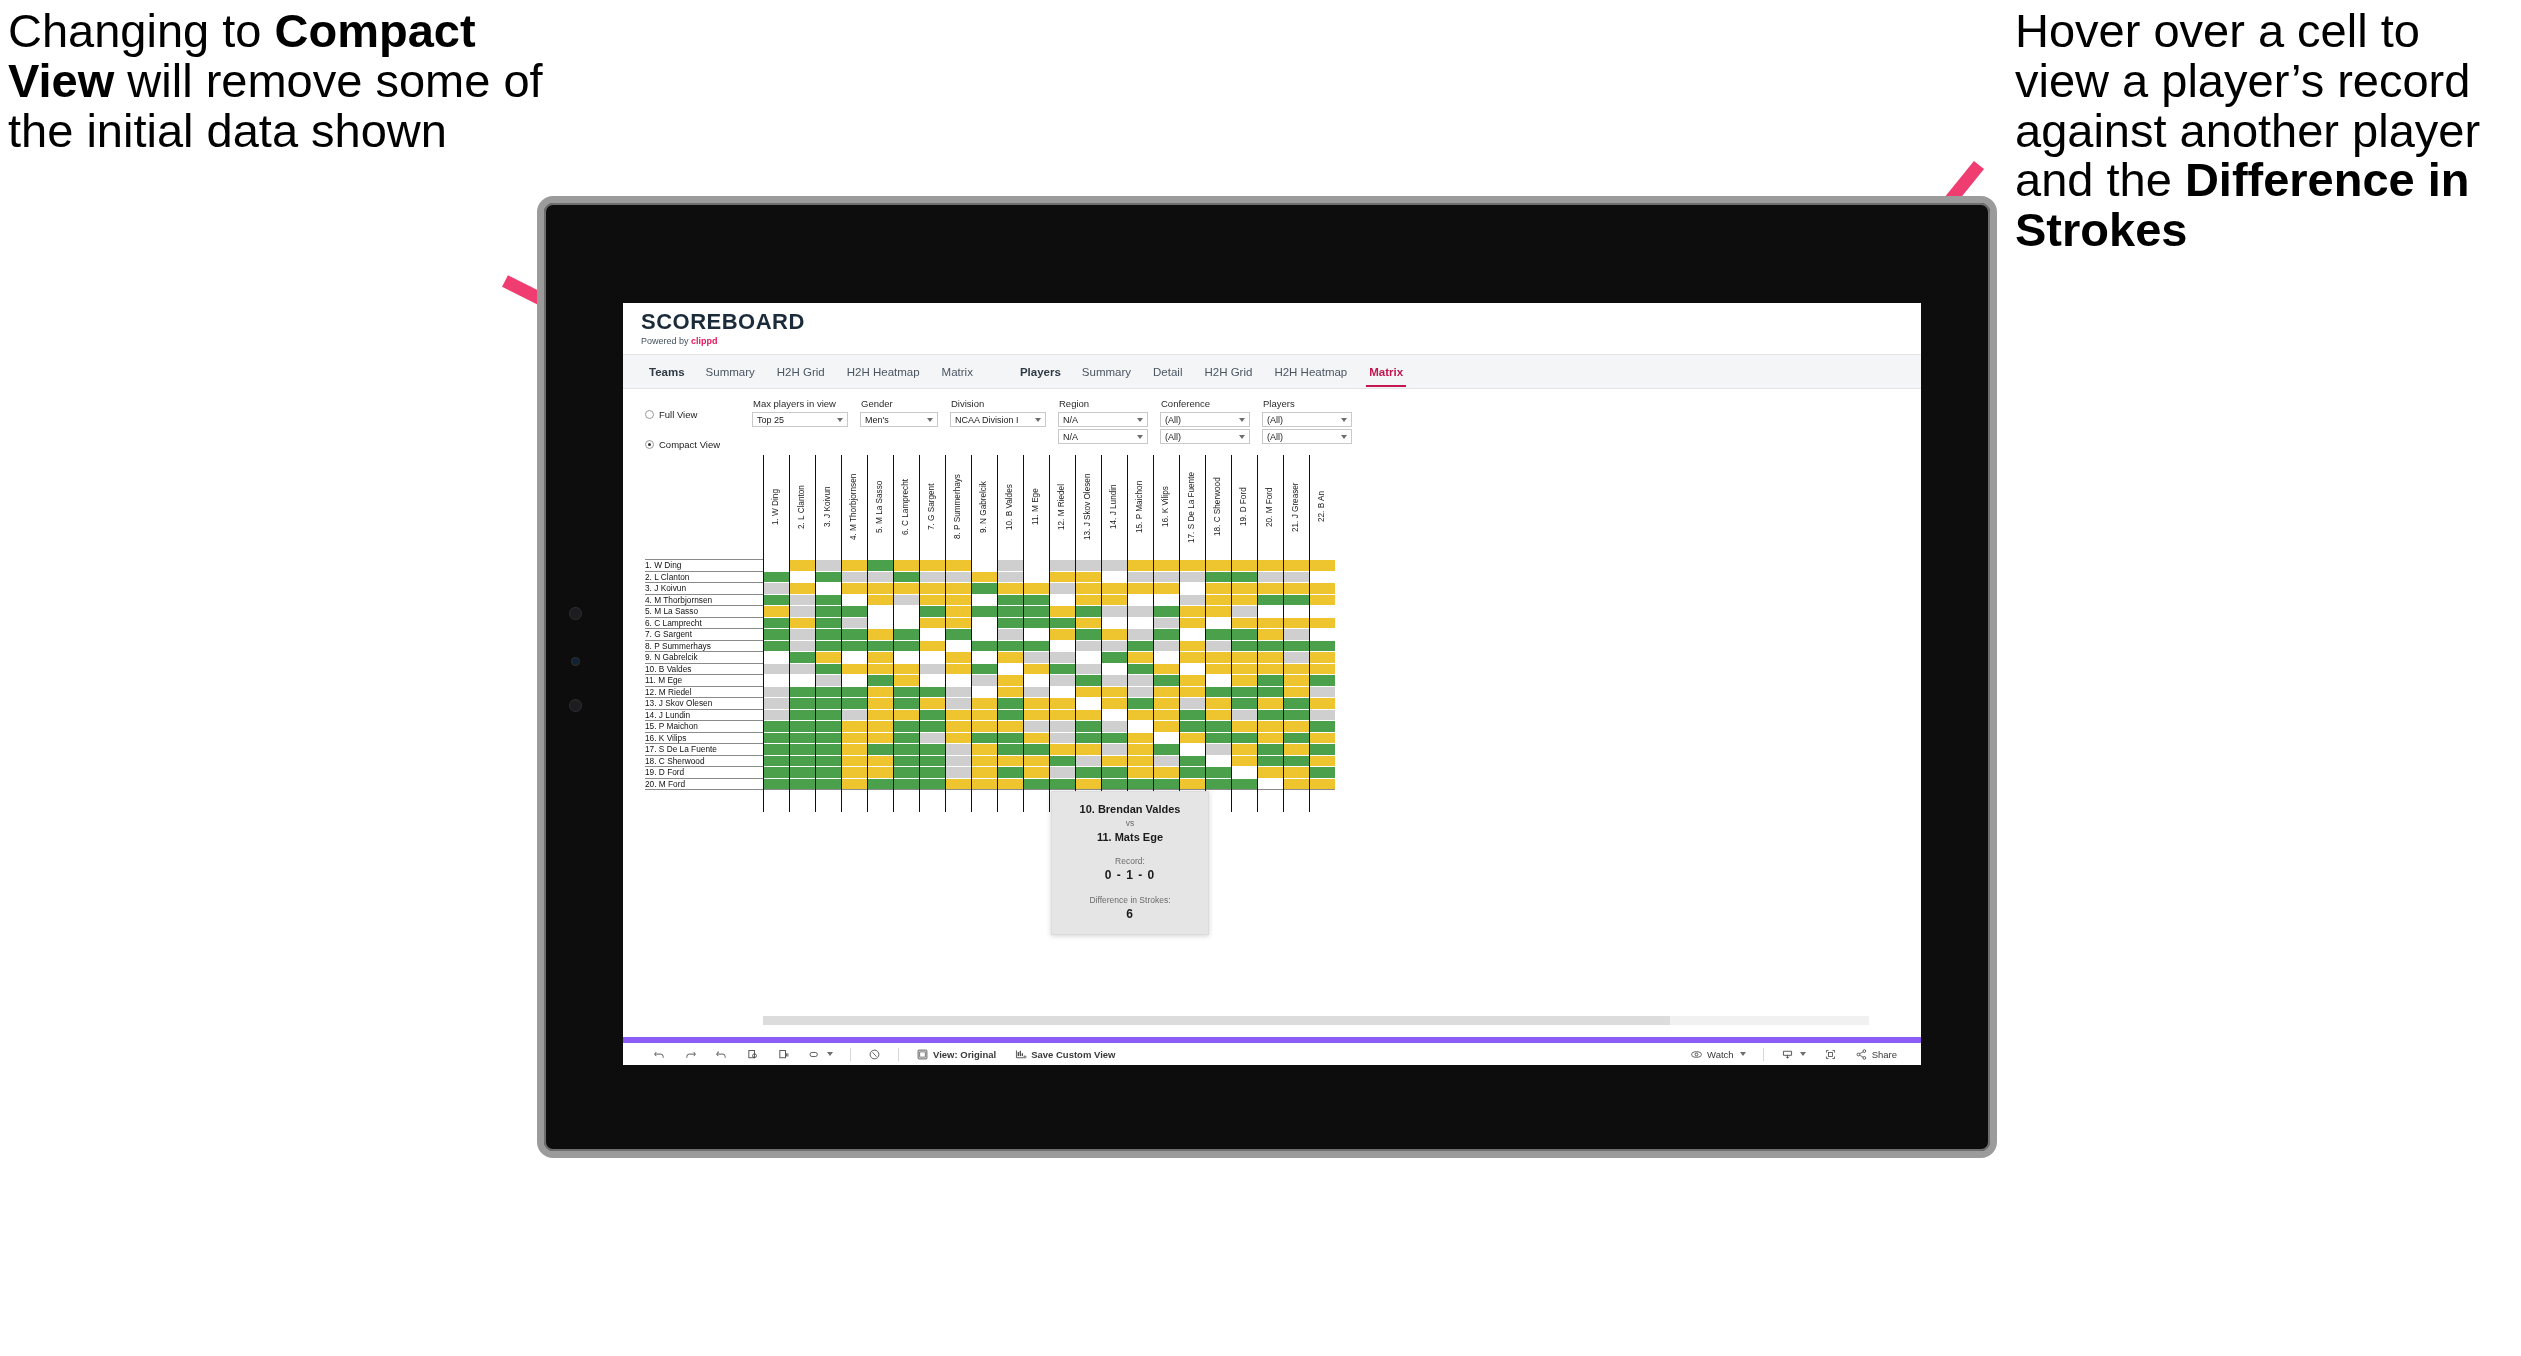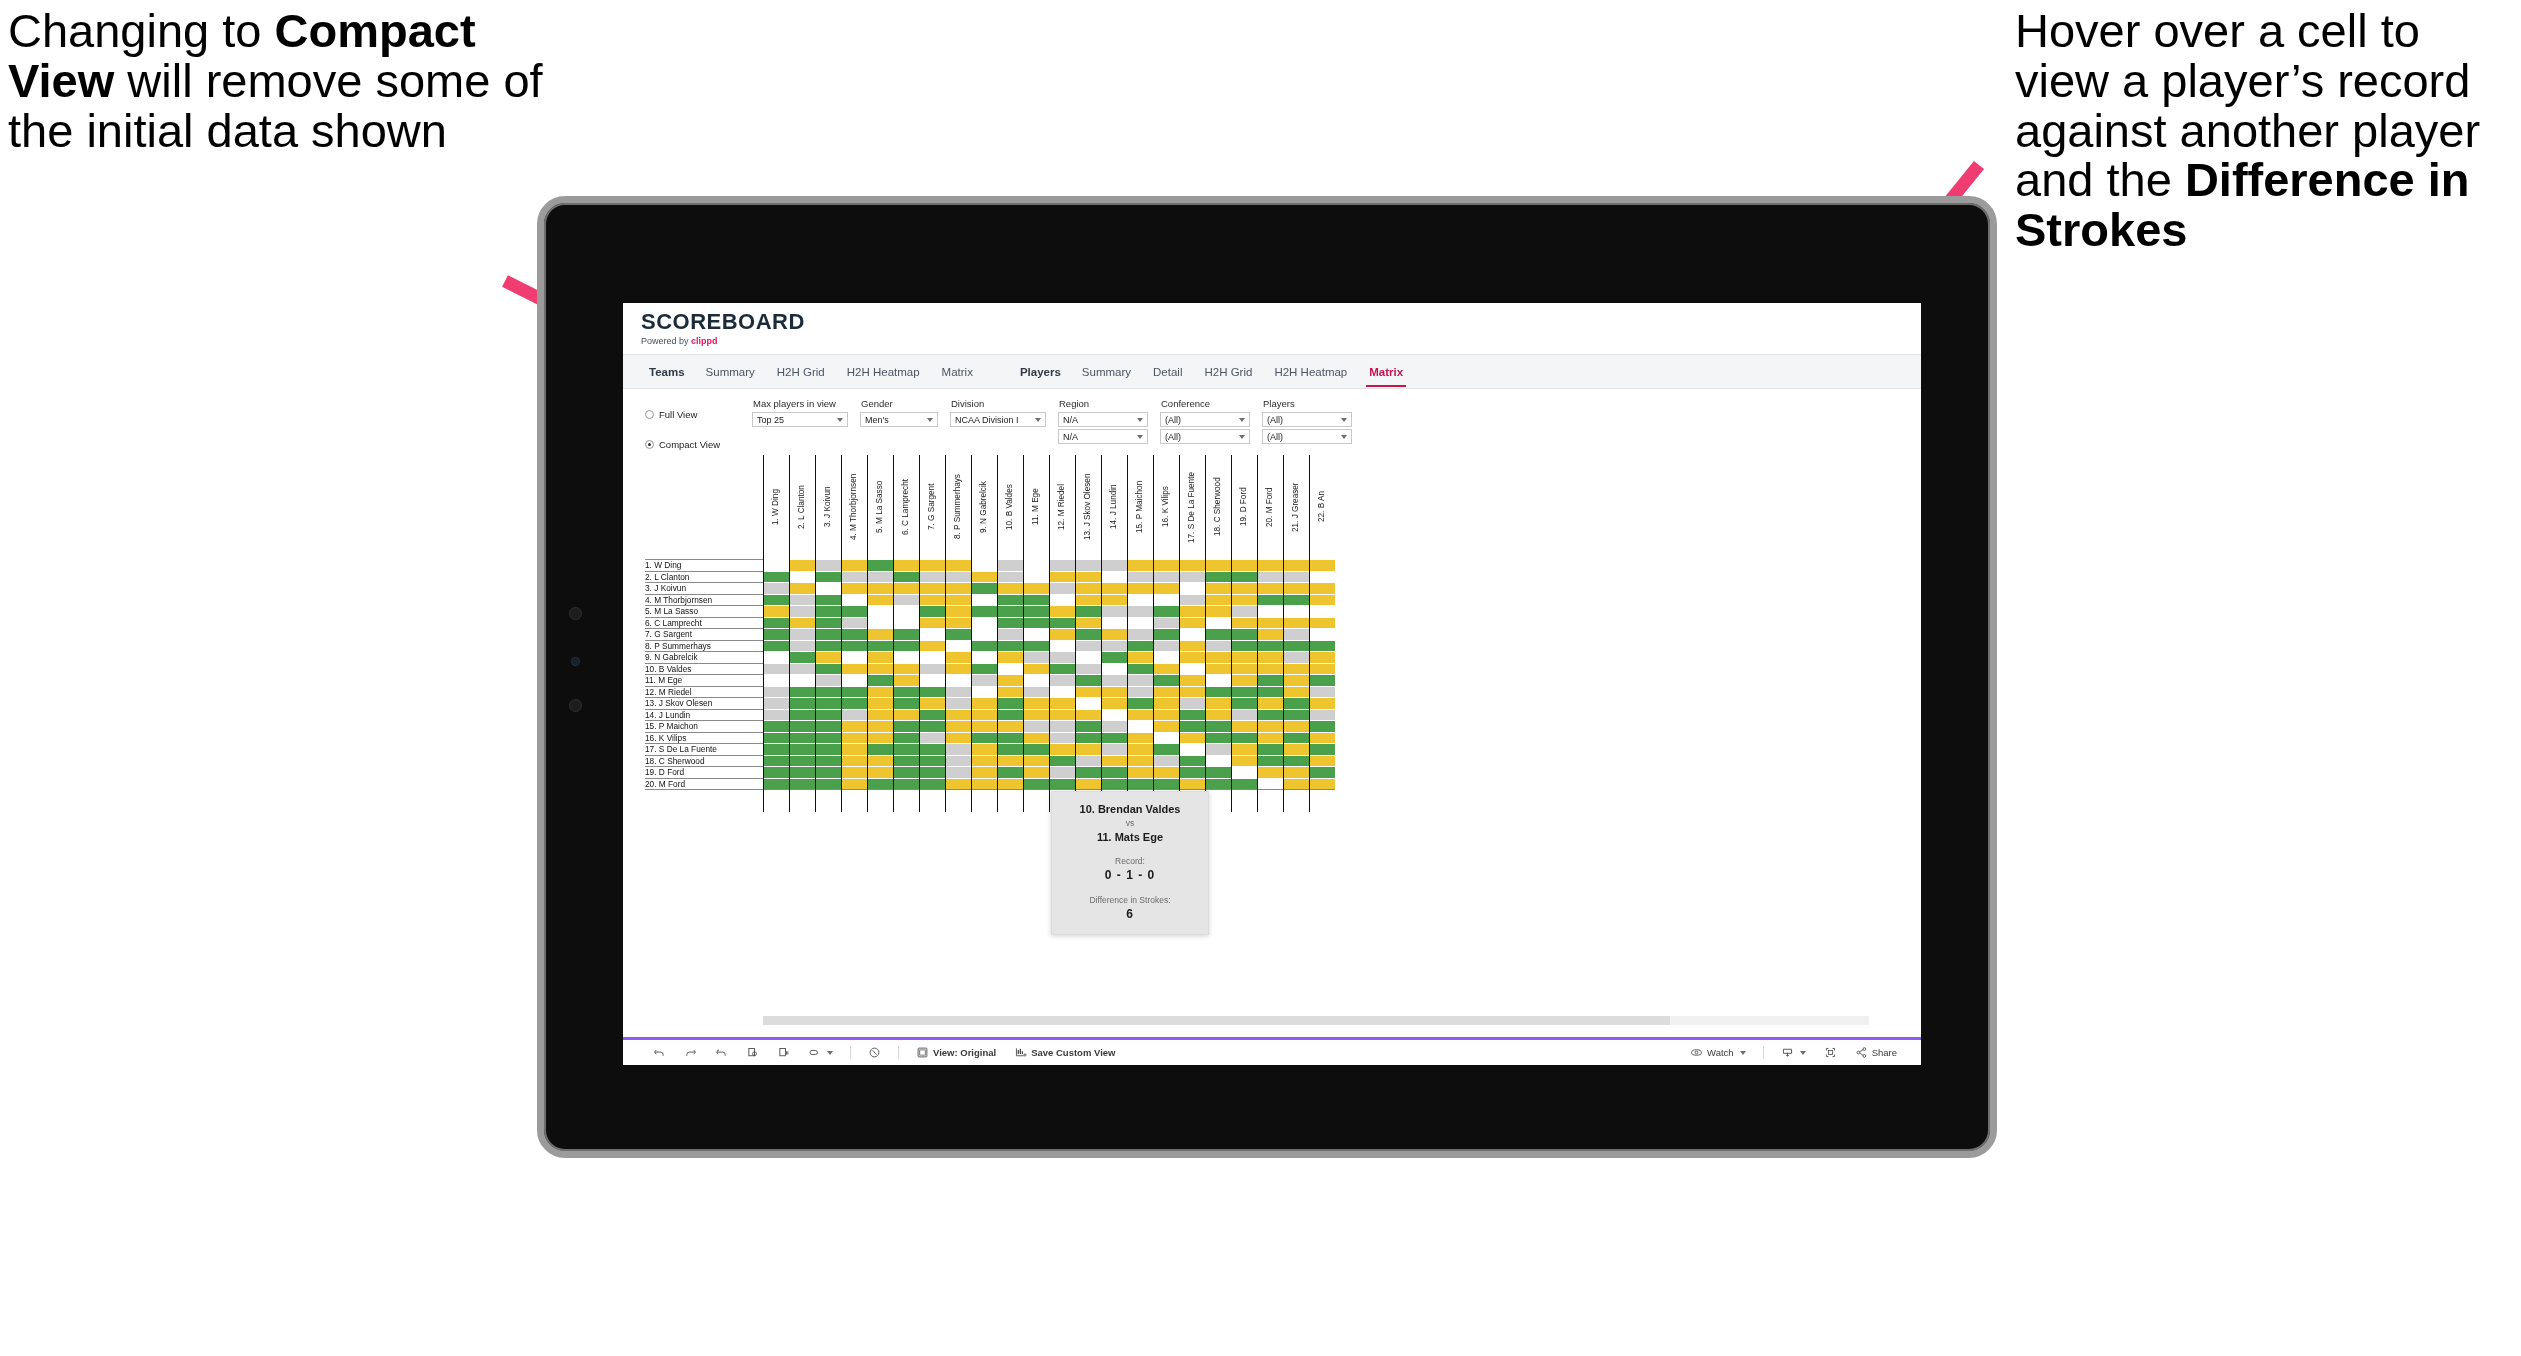--- a/index.html
+++ b/index.html
@@ -27,21 +27,21 @@
 
   
   .arrow-svg { position: absolute; left: 0; top: 0; width: 2521px; height: 1356px; pointer-events: none; }
 
   
   #tablet {
     position: absolute;
     left: 537px; top: 196px;
     width: 1460px; height: 962px;
     background: #0d0d0d;
-    border-radius: 28px;
+    border-radius: 16px;
     border: 7px solid #9b9b9b;
     box-shadow: 0 0 0 2px #6e6e6e inset;
   }
   #tablet-inner {
     position: absolute;
     left: 79px; top: 100px;
     width: 1298px; height: 762px;
     background: #ffffff;
     overflow: hidden;
   }
@@ -203,21 +203,21 @@
   #hscroll {
     position: absolute; left: 140px; right: 52px; bottom: 40px;
     height: 9px; background: #f1f1f1;
   }
   #hscroll .thumb { height: 9px; width: 82%; background: #dcdcdc; }
 
   
   #bottombar {
     position: absolute; left: 0; right: 0; bottom: 0;
     height: 28px; background: #ffffff;
-    border-top: 3px solid #8b5cf6;
+    border-top: 6px solid #8b5cf6;
     display: flex; align-items: center;
     padding: 0 16px 0 22px;
     font-size: 9.5px; color: #3a3a3a;
     gap: 2px;
   }
   .tb-btn {
     display: flex; align-items: center; gap: 4px;
     padding: 0 8px; height: 20px; cursor: pointer; color: #3a3a3a;
   }
   .tb-btn.strong { font-weight: 700; }

